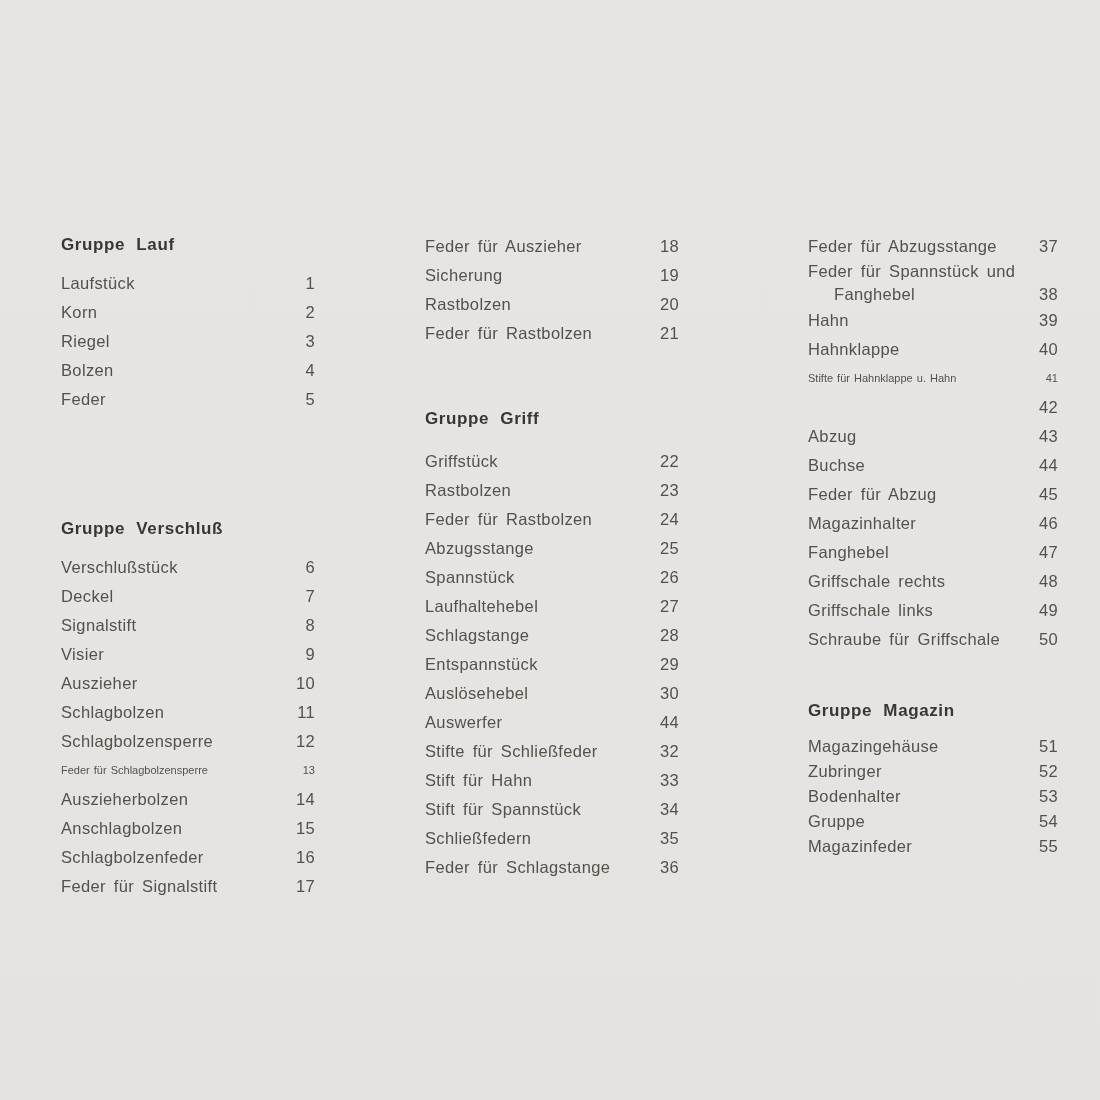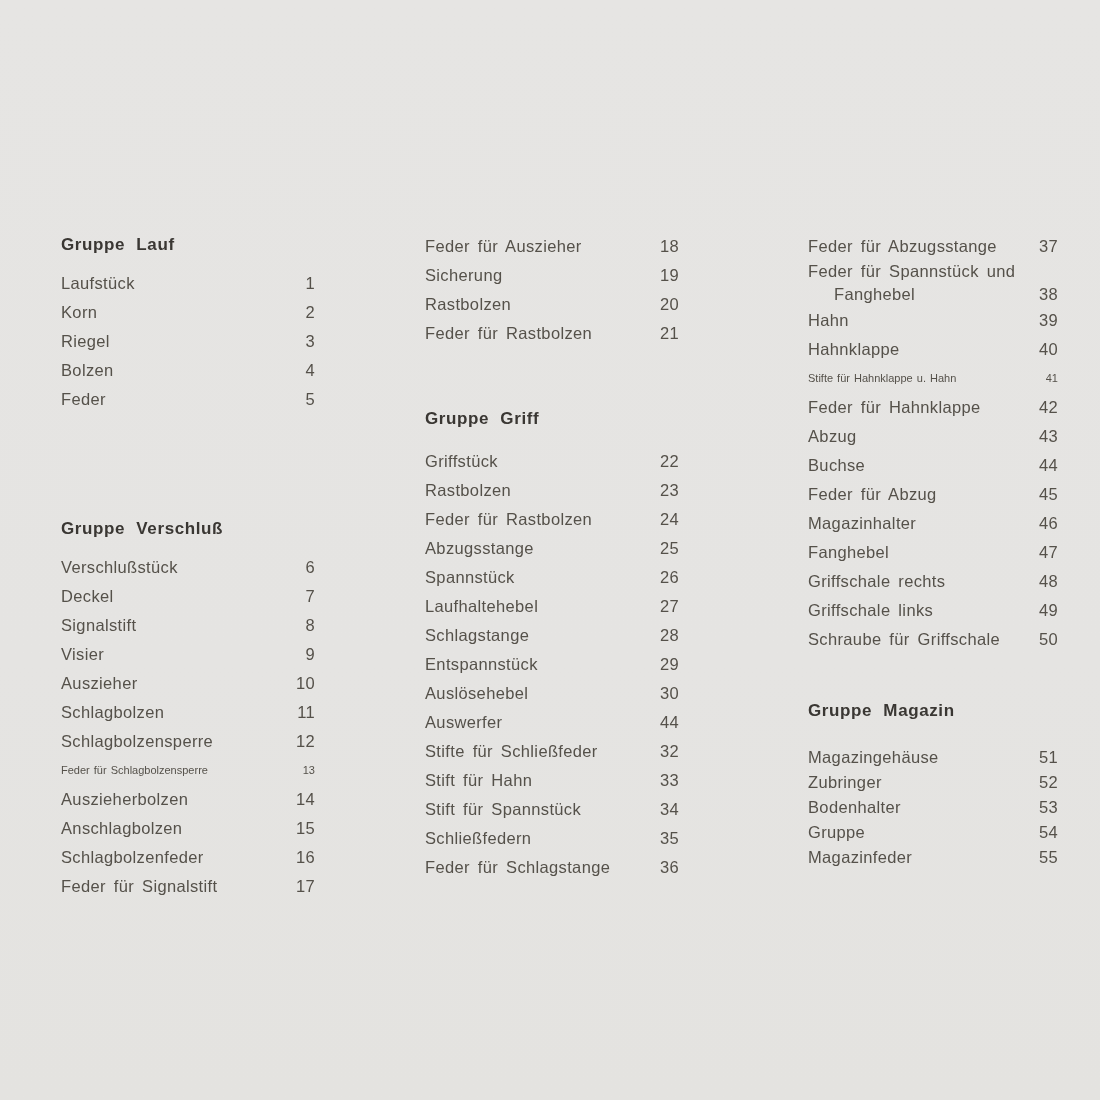--- a/index.html
+++ b/index.html
@@ -58,21 +58,21 @@
   
   .row.cont  { height: 21px; line-height: 21px; }
   .row.wrap2 { height: 24px; line-height: 24px; }
   .row.wrap2 .label { padding-left: 26px; }
 
   
   .sec-0-1 { margin-top: 100px; }
   .sec-1-1 { margin-top: 56px; }
   .sec-1-1 .group-heading { margin-bottom: 14px; }
   .sec-2-1 { margin-top: 42px; }
-  .sec-2-1 .group-heading { margin-bottom: 20px; }
+  .sec-2-1 .group-heading { margin-bottom: 9px; }
   .sec-2-1 .row { height: 25px; line-height: 25px; }
 </style>
 </head>
 <body>
 
 <div class="page">
   <div class="col col-1">
       <div class="section sec-0-0">
         <div class="group-heading">Gruppe Lauf</div>
         <div class="row">
@@ -250,21 +250,20 @@
         </div>
         <div class="row">
           <span class="label">Hahnklappe</span>
           <span class="num">40</span>
         </div>
         <div class="row tight">
           <span class="label">Stifte für Hahnklappe u. Hahn</span>
           <span class="num">41</span>
         </div>
         <div class="row">
-          <span class="label">Feder für Hahnklappe</span>
           <span class="num">42</span>
         </div>
         <div class="row">
           <span class="label">Abzug</span>
           <span class="num">43</span>
         </div>
         <div class="row">
           <span class="label">Buchse</span>
           <span class="num">44</span>
         </div>

